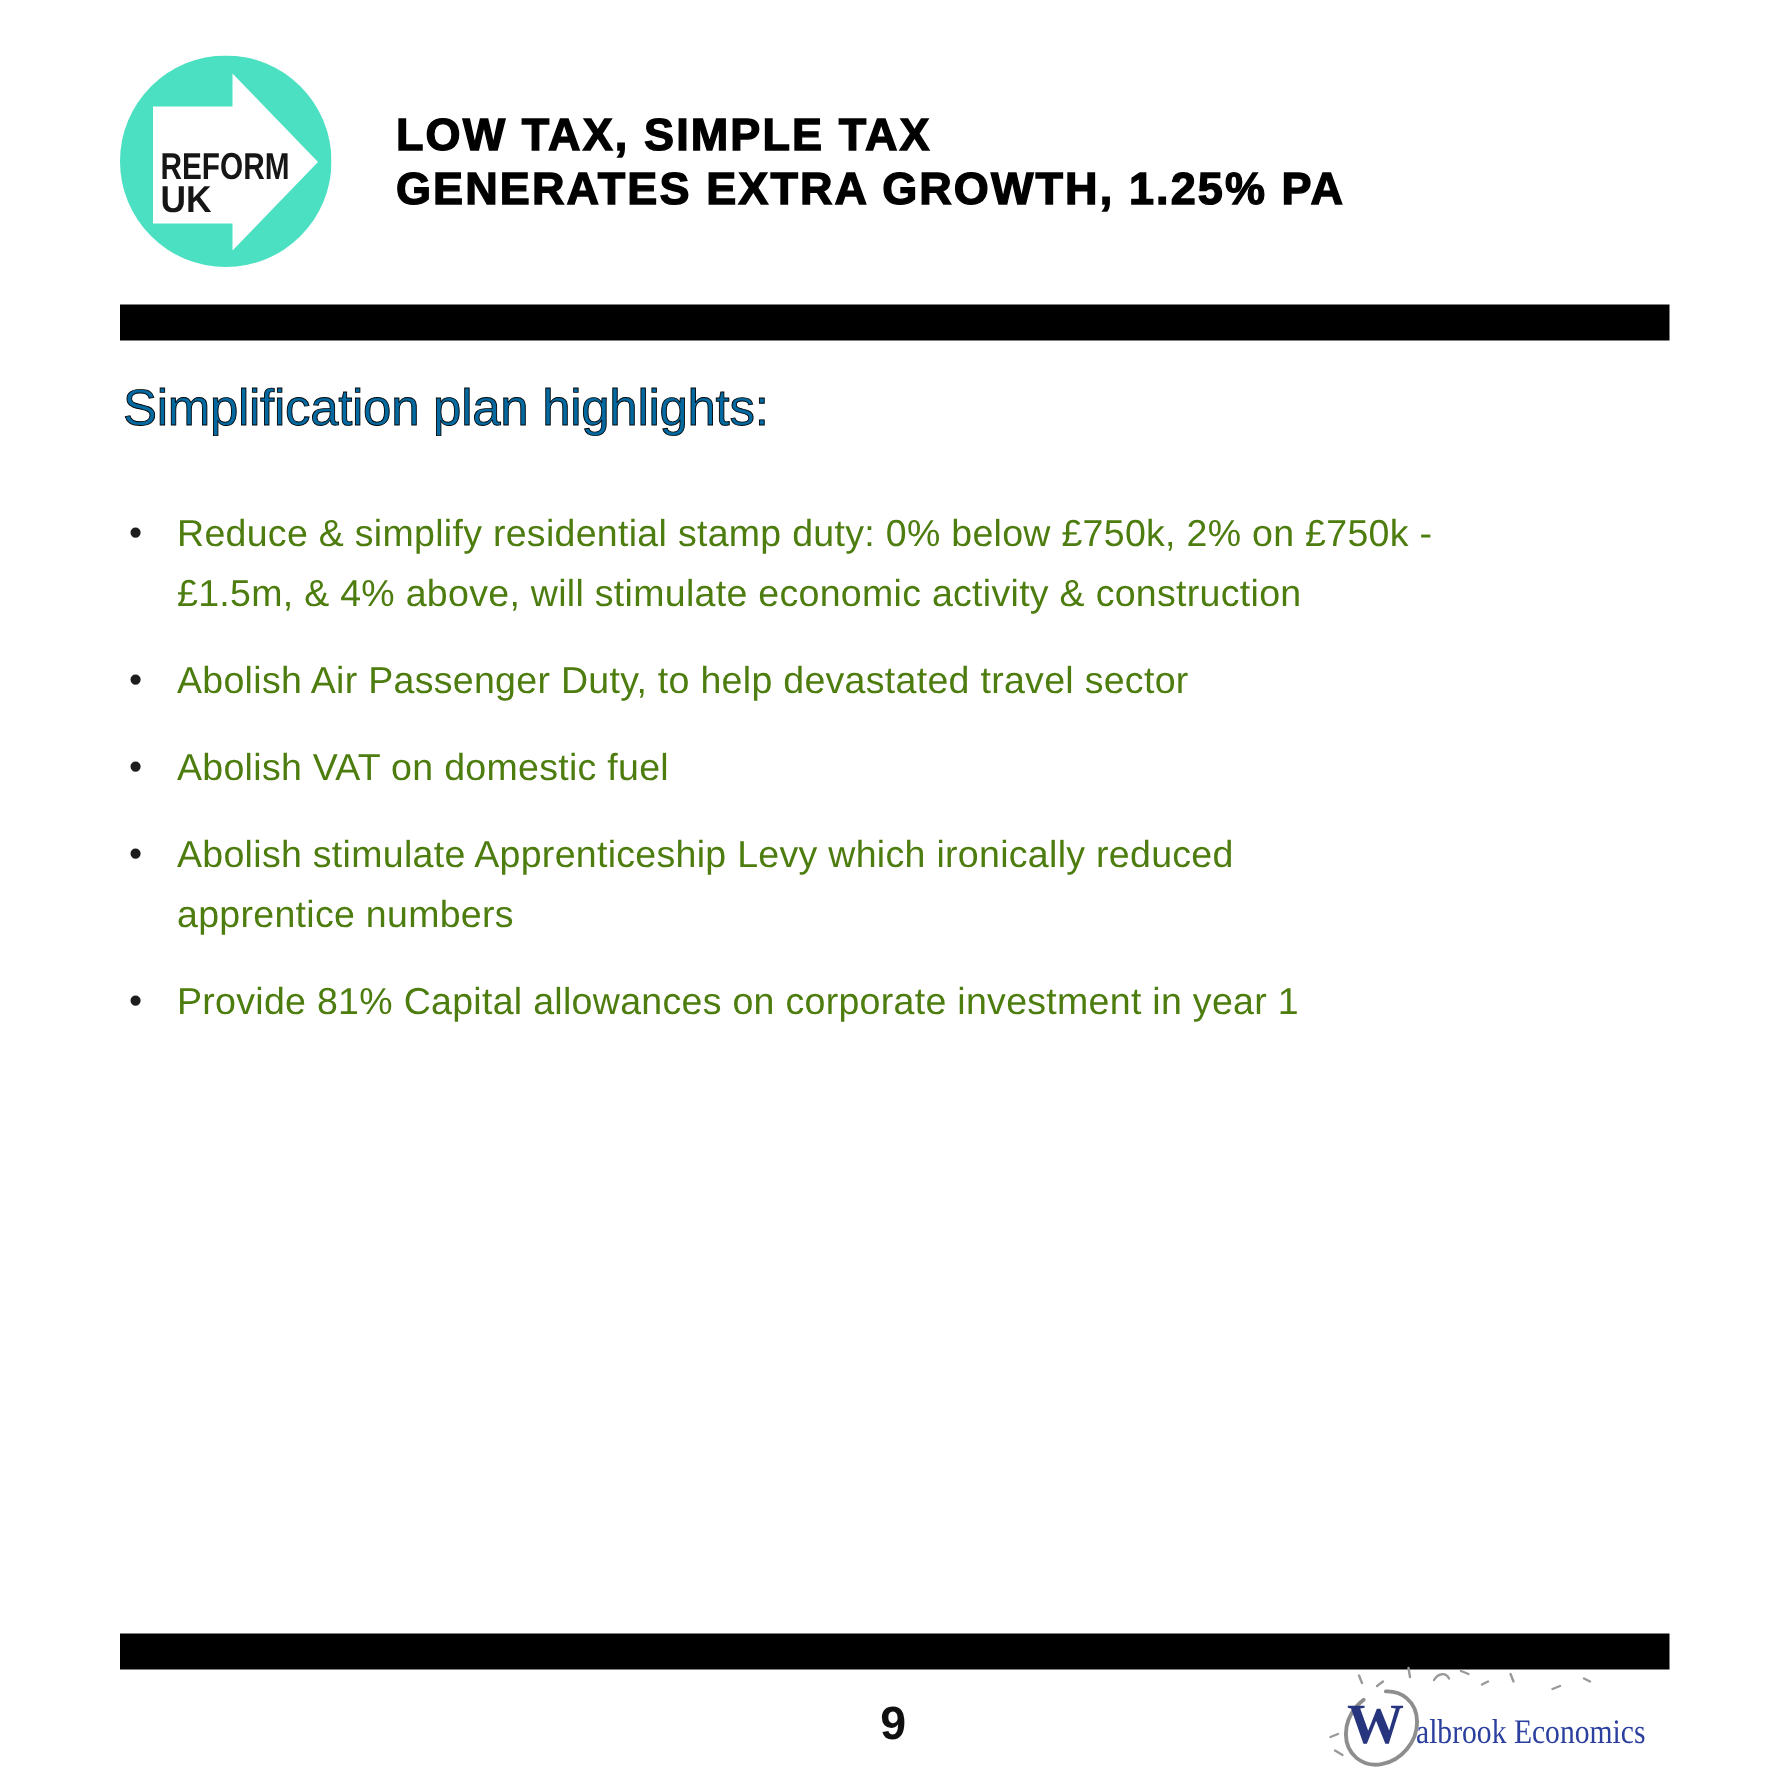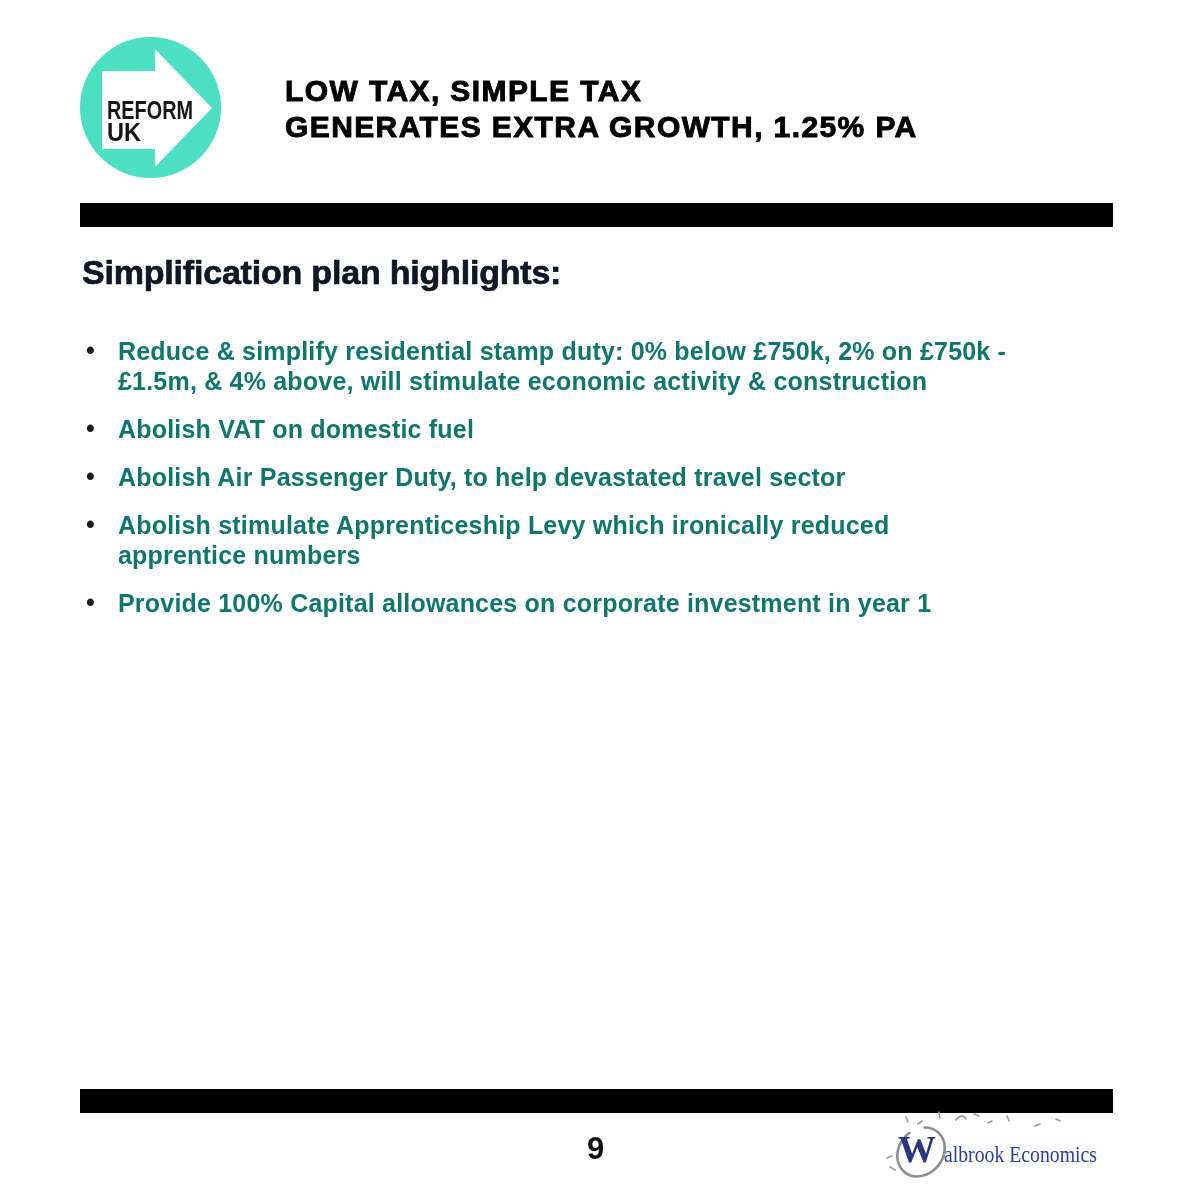--- a/index.html
+++ b/index.html
@@ -3,36 +3,36 @@
 <meta charset="utf-8">
 <style>
   html,body{margin:0;padding:0}
   body{
     width:1191px;height:1192px;background:#ffffff;position:relative;overflow:hidden;
     font-family:"Liberation Sans",sans-serif;color:#1d1d1d;
   }
   .logo-svg{position:absolute;left:80px;top:37px;width:141px;height:141px}
   .title{
     position:absolute;left:264px;top:73px;color:#000;font-weight:bold;
-    font-size:30px;line-height:36px;letter-spacing:1.4px;margin-left:21px;
+    font-size:30px;line-height:36px;letter-spacing:1.4px;
     -webkit-text-stroke:0.9px #000;
   }
   .bar{position:absolute;left:80px;width:1033px;height:24px;background:#000}
   .bar-top{top:203px}
   .bar-bottom{top:1089px}
   .content{position:absolute;left:82px;top:252px;width:1080px}
   .heading{
-    margin:0;font-size:34px;line-height:40px;font-weight:bold;color:#0f172a;
+    margin:0;font-size:34px;line-height:40px;font-weight:normal;color:#0369a1;
     letter-spacing:-0.2px;-webkit-text-stroke:0.6px #000;
   }
   .bullets{list-style:none;margin:44px 0 0 0;padding:0}
   .bullets li{
     position:relative;padding-left:36px;margin:0 0 18px 0;
-    font-size:25px;line-height:30px;font-weight:700;letter-spacing:0.2px;
-    color:#0f766e;white-space:pre;
+    font-size:25px;line-height:40px;font-weight:400;letter-spacing:0.2px;
+    color:#4d7c0f;white-space:pre;
   }
   .bullets li::before{
     content:"\2022";position:absolute;left:4px;top:-1px;
     font-size:25px;color:#1d1d1d;
   }
   .page-number{
     position:absolute;top:1131px;left:0;width:1191px;text-align:center;
     font-size:31px;line-height:36px;font-weight:600;color:#101010;
   }
   .walbrook{position:absolute;left:884px;top:1103px;width:230px;height:82px}
@@ -54,25 +54,25 @@
   </div>
 </header>
 
 <div class="bar bar-top"></div>
 
 <main class="content">
   <h2 class="heading">Simplification plan highlights:</h2>
   <ul class="bullets">
     <li>Reduce &amp; simplify residential stamp duty: 0% below £750k, 2% on £750k -
 £1.5m, &amp; 4% above, will stimulate economic activity &amp; construction</li>
+    <li>Abolish Air Passenger Duty, to help devastated travel sector</li>
     <li>Abolish VAT on domestic fuel</li>
-    <li>Abolish Air Passenger Duty, to help devastated travel sector</li>
     <li>Abolish stimulate Apprenticeship Levy which ironically reduced
 apprentice numbers</li>
-    <li>Provide 100% Capital allowances on corporate investment in year 1</li>
+    <li>Provide 81% Capital allowances on corporate investment in year 1</li>
   </ul>
 </main>
 
 <div class="bar bar-bottom"></div>
 
 <footer>
   <div class="page-number">9</div>
 
   <svg class="walbrook" viewBox="0 0 230 82" aria-hidden="true">
     <g stroke="#9A9A9A" stroke-width="1.6" fill="none" stroke-linecap="round">

